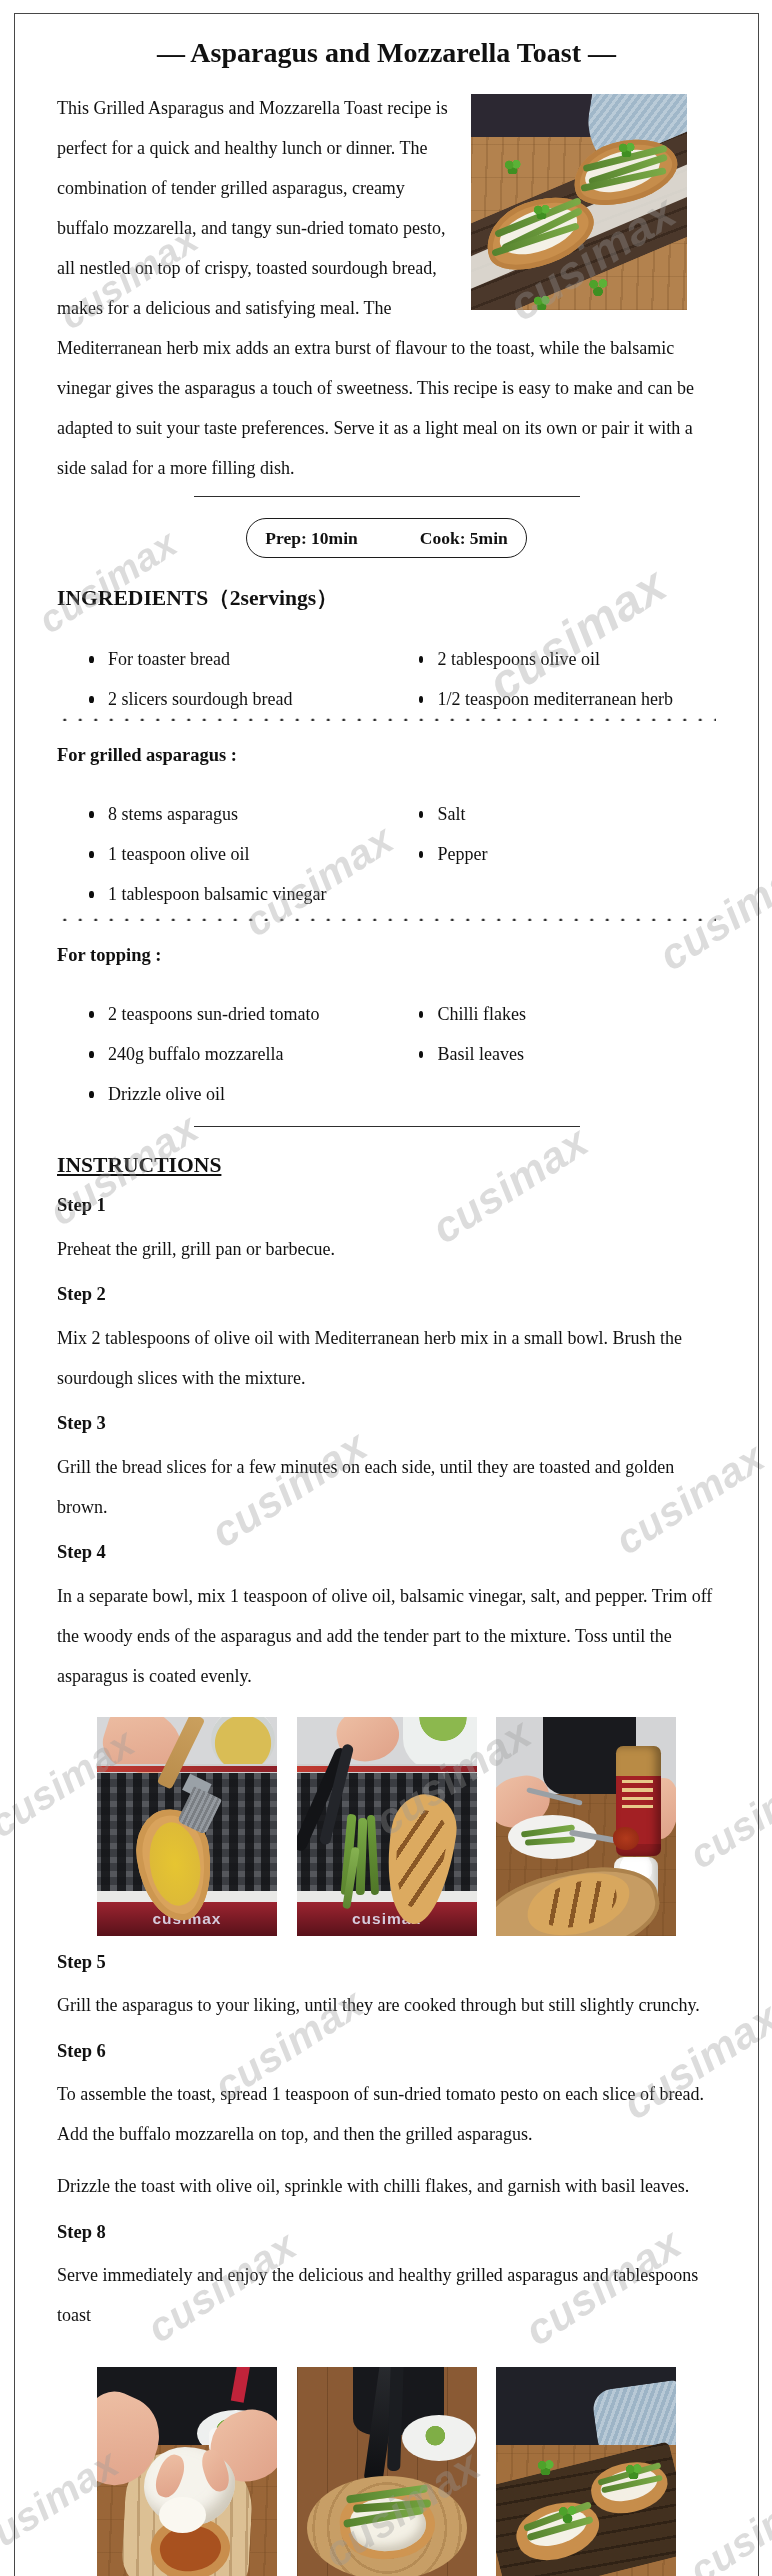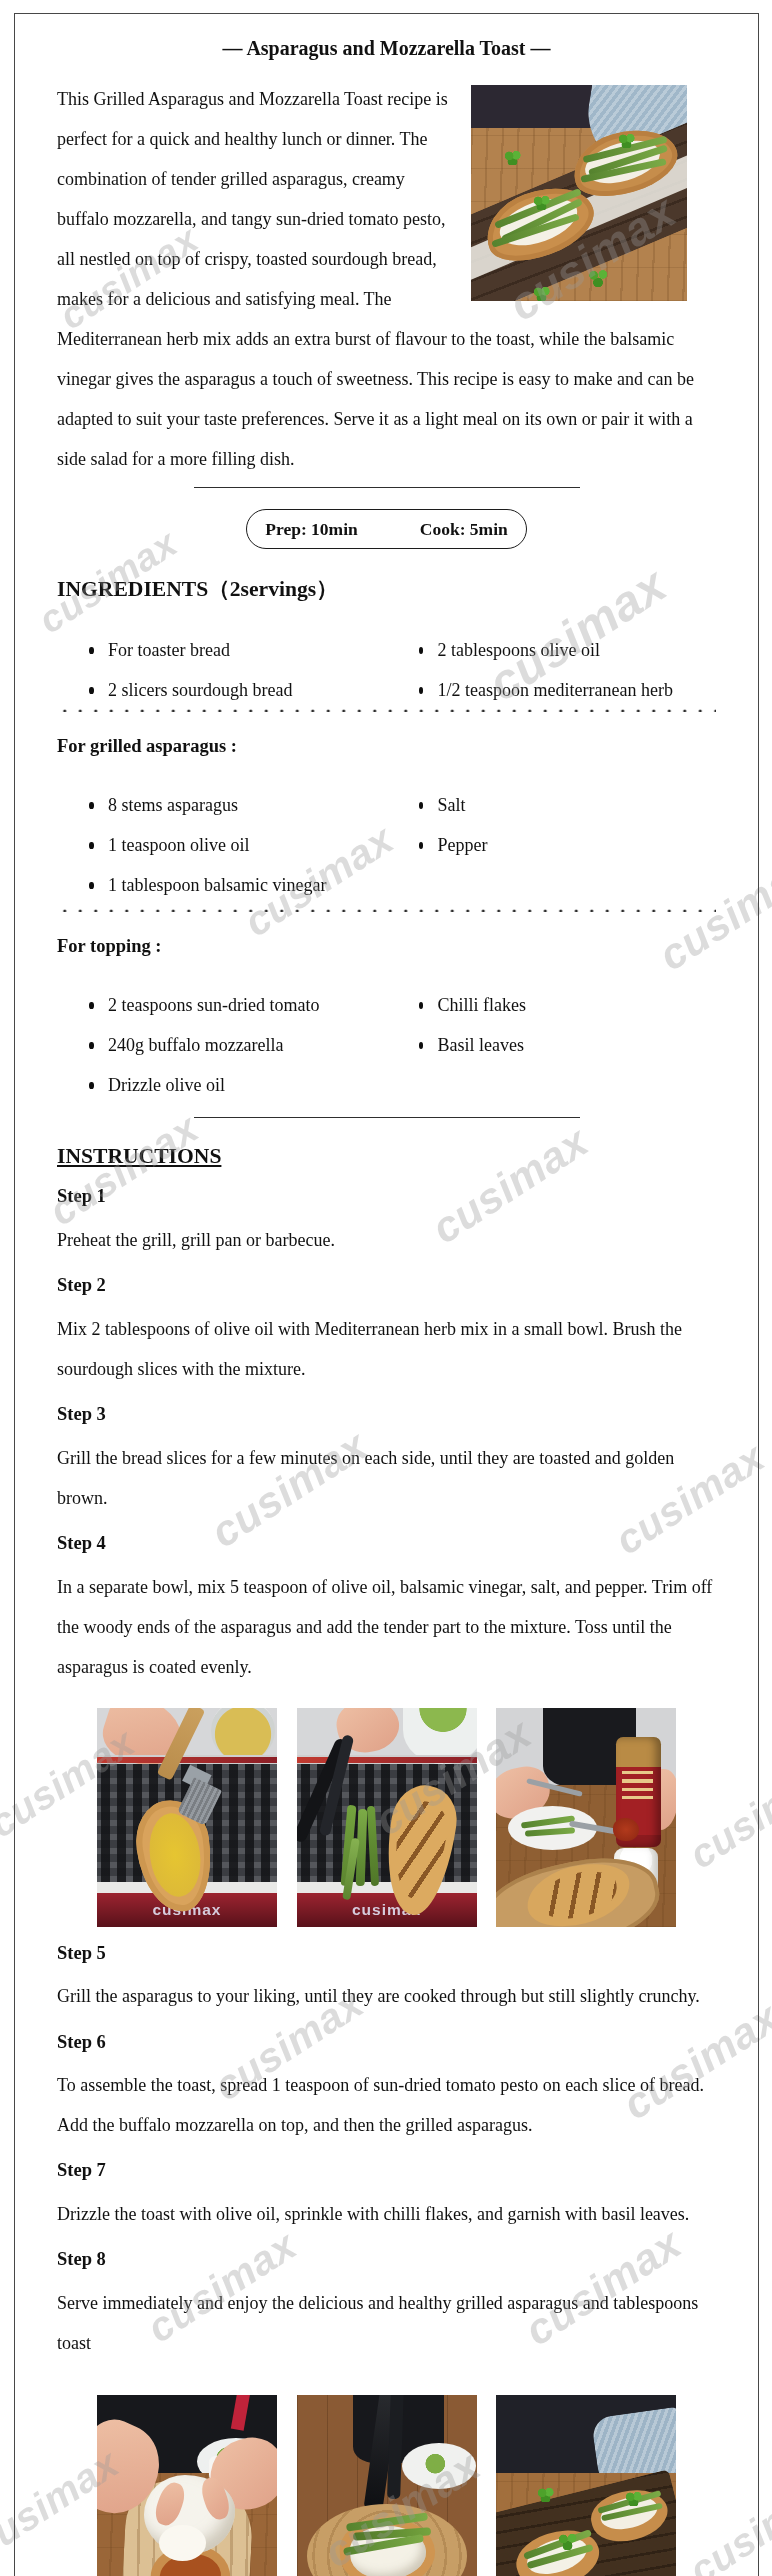--- a/index.html
+++ b/index.html
@@ -6,21 +6,21 @@
   html,body { margin:0; padding:0; }
   body {
     width:773px; height:3060px; position:relative; overflow:hidden;
     background:#ffffff; color:#111;
     font-family:"Liberation Serif","DejaVu Serif",serif;
   }
   .page-border { position:absolute; left:14px; top:13px; width:745px; height:3032px;
     border:1px solid #474747; pointer-events:none; z-index:30; }
   .content { position:relative; padding:0 57px; z-index:2; }
 
-  .title { margin:37px 0 0; text-align:center; font-size:20px; font-weight:bold; }
+  .title { margin:37px 0 0; text-align:center; font-size:28px; font-weight:bold; }
 
   .intro { margin-top:18.5px; font-size:18px; line-height:40px; }
   .hero { float:right; width:216px; height:216px; margin:6.2px 29px 11.3px 17.5px;
     position:relative; overflow:hidden; background:#b3824e; }
   .clear { clear:both; }
 
   .divider { width:386px; margin:8.2px auto 0; border-top:1px solid #2e2e2e; height:0; }
 
   .pill { width:281px; height:40px; margin:21.6px auto 0; border:1.5px solid #1c1c1c; border-radius:23px;
     display:flex; align-items:center; justify-content:center; gap:62px;
@@ -211,21 +211,21 @@
   <h2 class="section-heading" style="margin-top:26px;text-decoration:underline;">INSTRUCTIONS</h2>
 
   <div id="steps-a">
       <div class="step-label">Step 1</div>
       <div class="step-text">Preheat the grill, grill pan or barbecue.</div>
       <div class="step-label">Step 2</div>
       <div class="step-text">Mix 2 tablespoons of olive oil with Mediterranean herb mix in a small bowl. Brush the sourdough slices with the mixture.</div>
       <div class="step-label">Step 3</div>
       <div class="step-text">Grill the bread slices for a few minutes on each side, until they are toasted and golden brown.</div>
       <div class="step-label">Step 4</div>
-      <div class="step-text">In a separate bowl, mix 5 teaspoon of olive oil, balsamic vinegar, salt, and pepper. Trim off the woody ends of the asparagus and add the tender part to the mixture. Toss until the asparagus is coated evenly.</div>
+      <div class="step-text">In a separate bowl, mix 1 teaspoon of olive oil, balsamic vinegar, salt, and pepper. Trim off the woody ends of the asparagus and add the tender part to the mixture. Toss until the asparagus is coated evenly.</div>
     </div>
 
   <div class="photo-row">
 
     <div class="photo">
       <div class="g-wall"></div>
       <div class="abs skin" style="left:7.2px;top:-7.2px;width:78px;height:63px;border-radius:40% 60% 55% 45%;transform:rotate(18deg);"></div>
       <div class="abs" style="right:2.1px;top:-9.3px;width:64px;height:63px;border-radius:50%;background:radial-gradient(circle at 50% 56%, #d9bd55 0 58%, #cfd3d1 60% 70%, rgba(230,232,231,.65) 71%);"></div>
       <div class="g-rim"></div>
       <div class="g-grate"></div>
@@ -281,21 +281,20 @@
         <div class="stripes"></div>
       </div>
     </div>
   </div>
 
   <div id="steps-b">
       <div class="step-label">Step 5</div>
       <div class="step-text">Grill the asparagus to your liking, until they are cooked through but still slightly crunchy.</div>
       <div class="step-label">Step 6</div>
       <div class="step-text">To assemble the toast, spread 1 teaspoon of sun-dried tomato pesto on each slice of bread. Add the buffalo mozzarella on top, and then the grilled asparagus.</div>
-      <div class="step-label">Step 7</div>
       <div class="step-text">Drizzle the toast with olive oil, sprinkle with chilli flakes, and garnish with basil leaves.</div>
       <div class="step-label">Step 8</div>
       <div class="step-text">Serve immediately and enjoy the delicious and healthy grilled asparagus and tablespoons toast</div>
     </div>
 
   <div class="photo-row second">
 
     <div class="photo">
       <div class="abs" style="left:0;top:0;right:0;height:78px;background:#17181c;"></div>
       <div class="abs" style="right:30px;top:-3.1px;width:13.4px;height:38px;background:#c0233a;transform:rotate(10deg);"></div>

